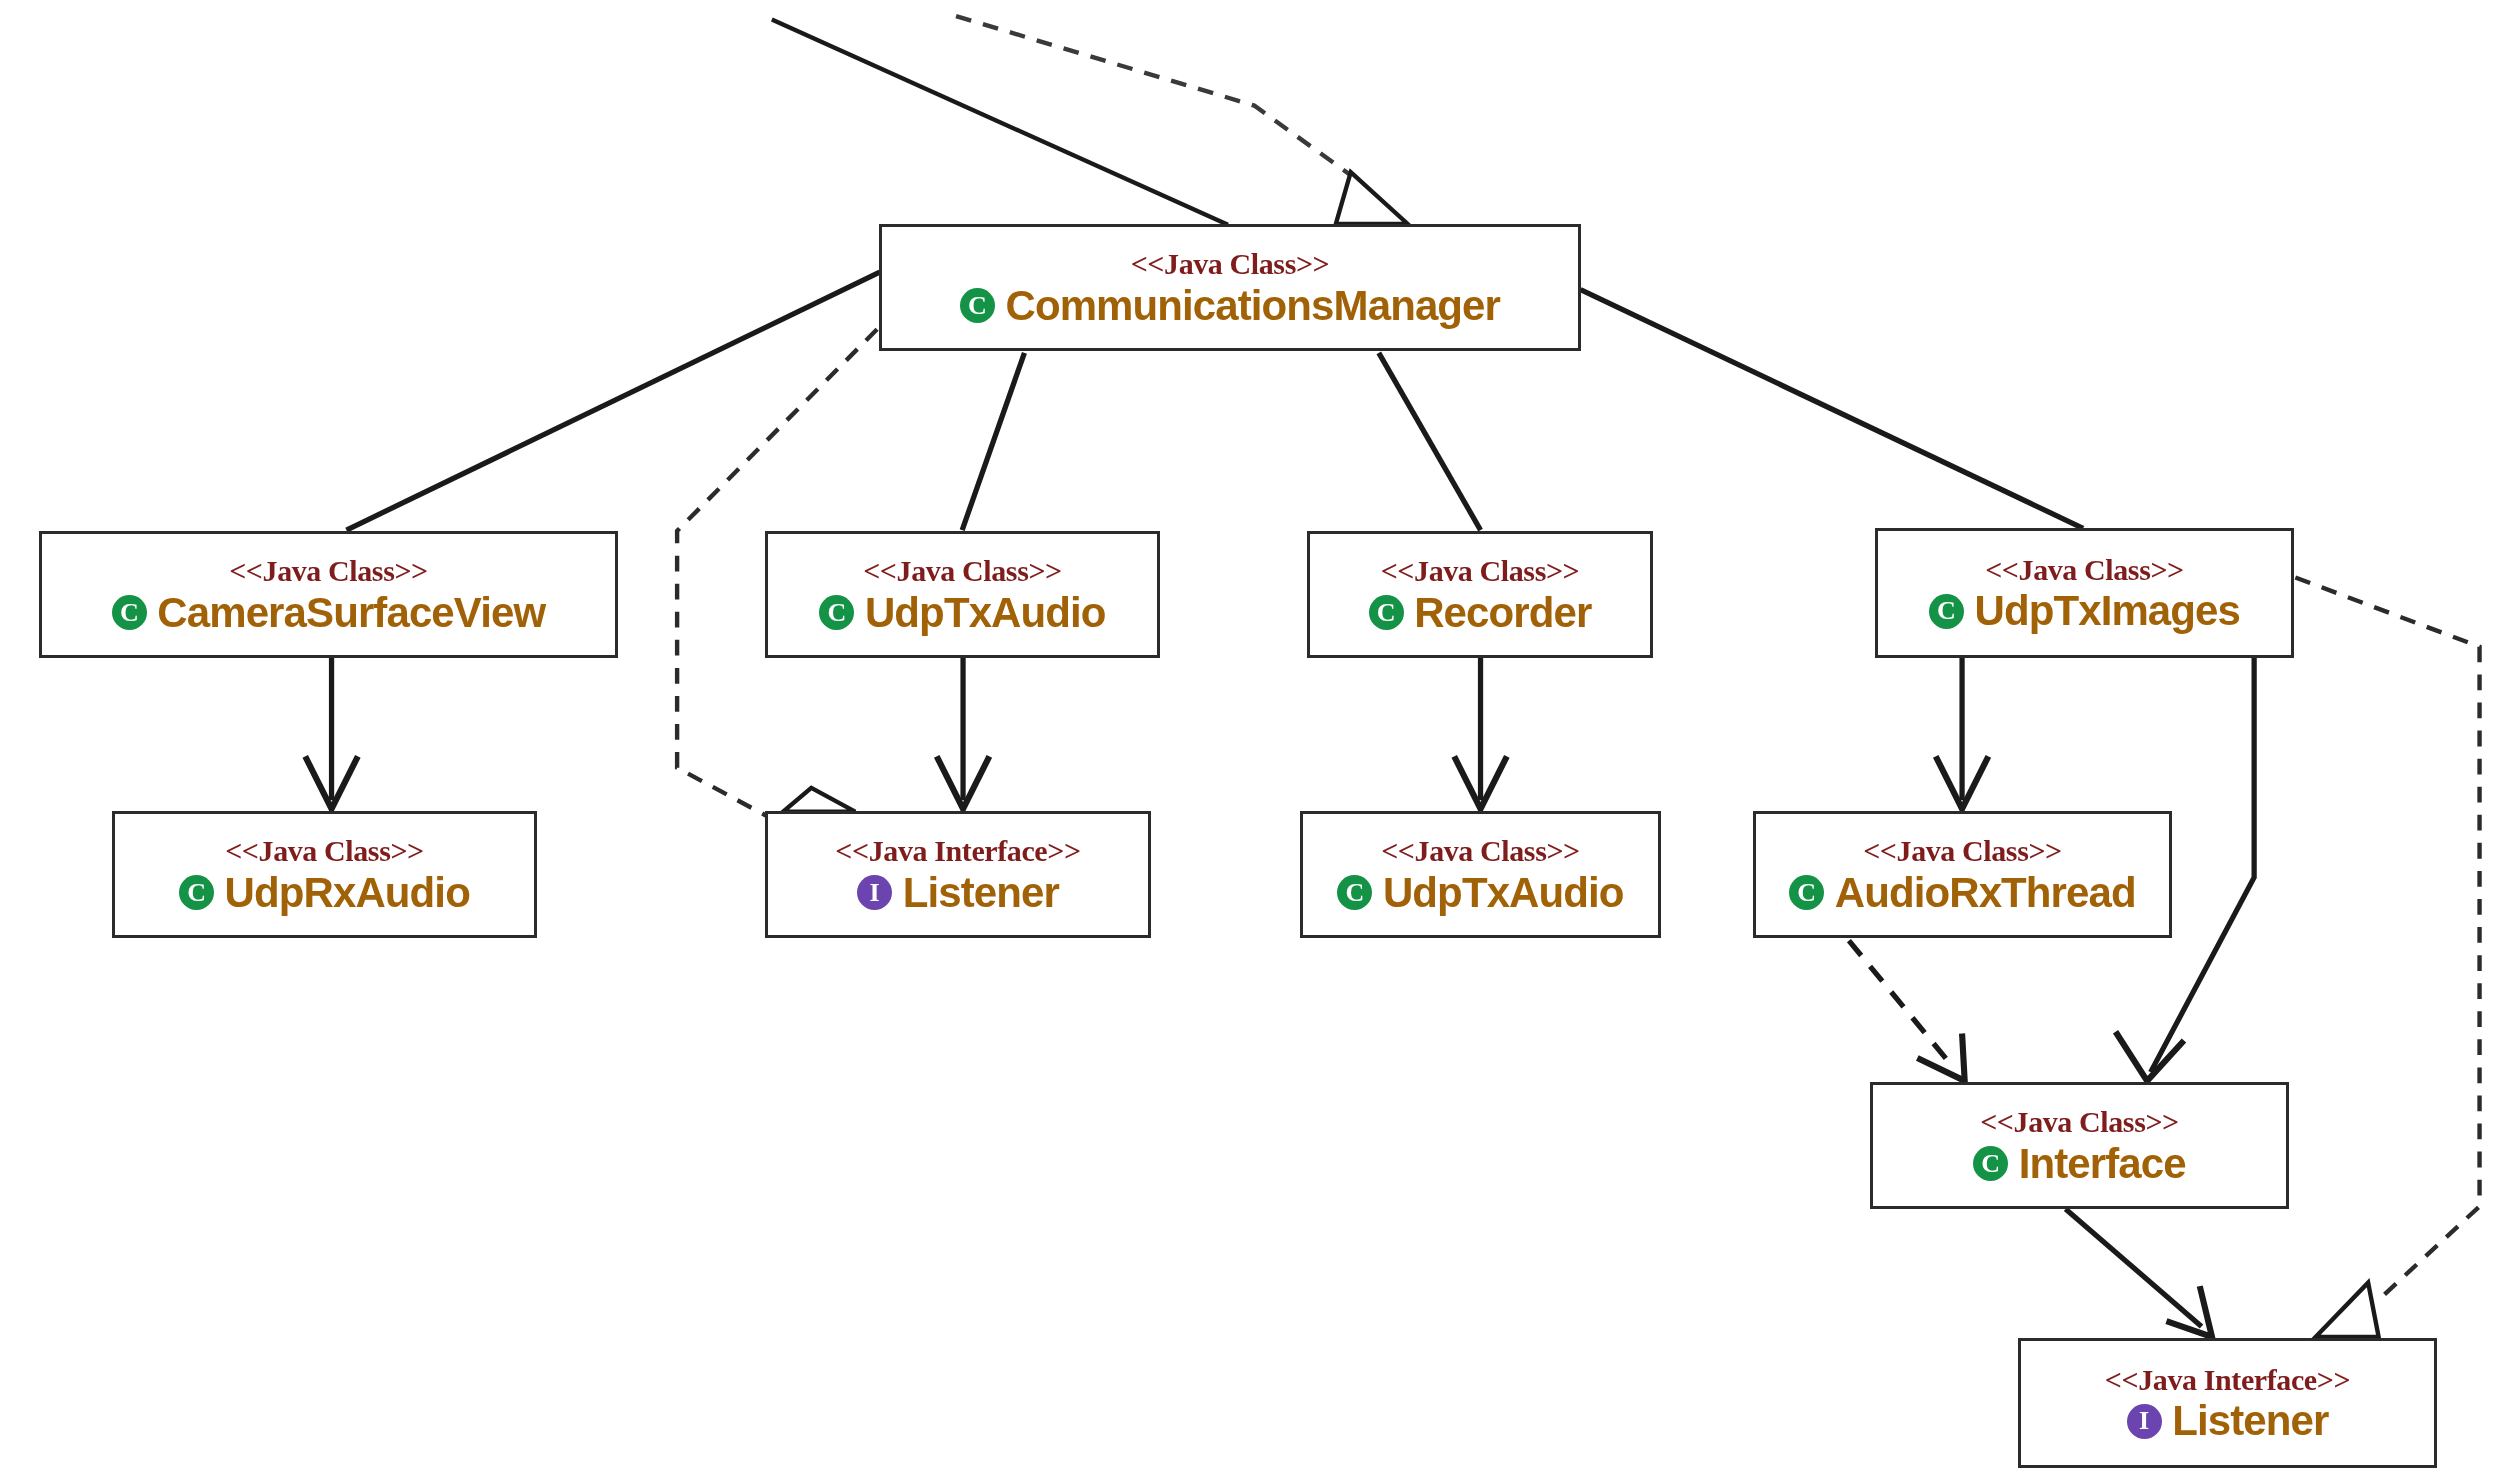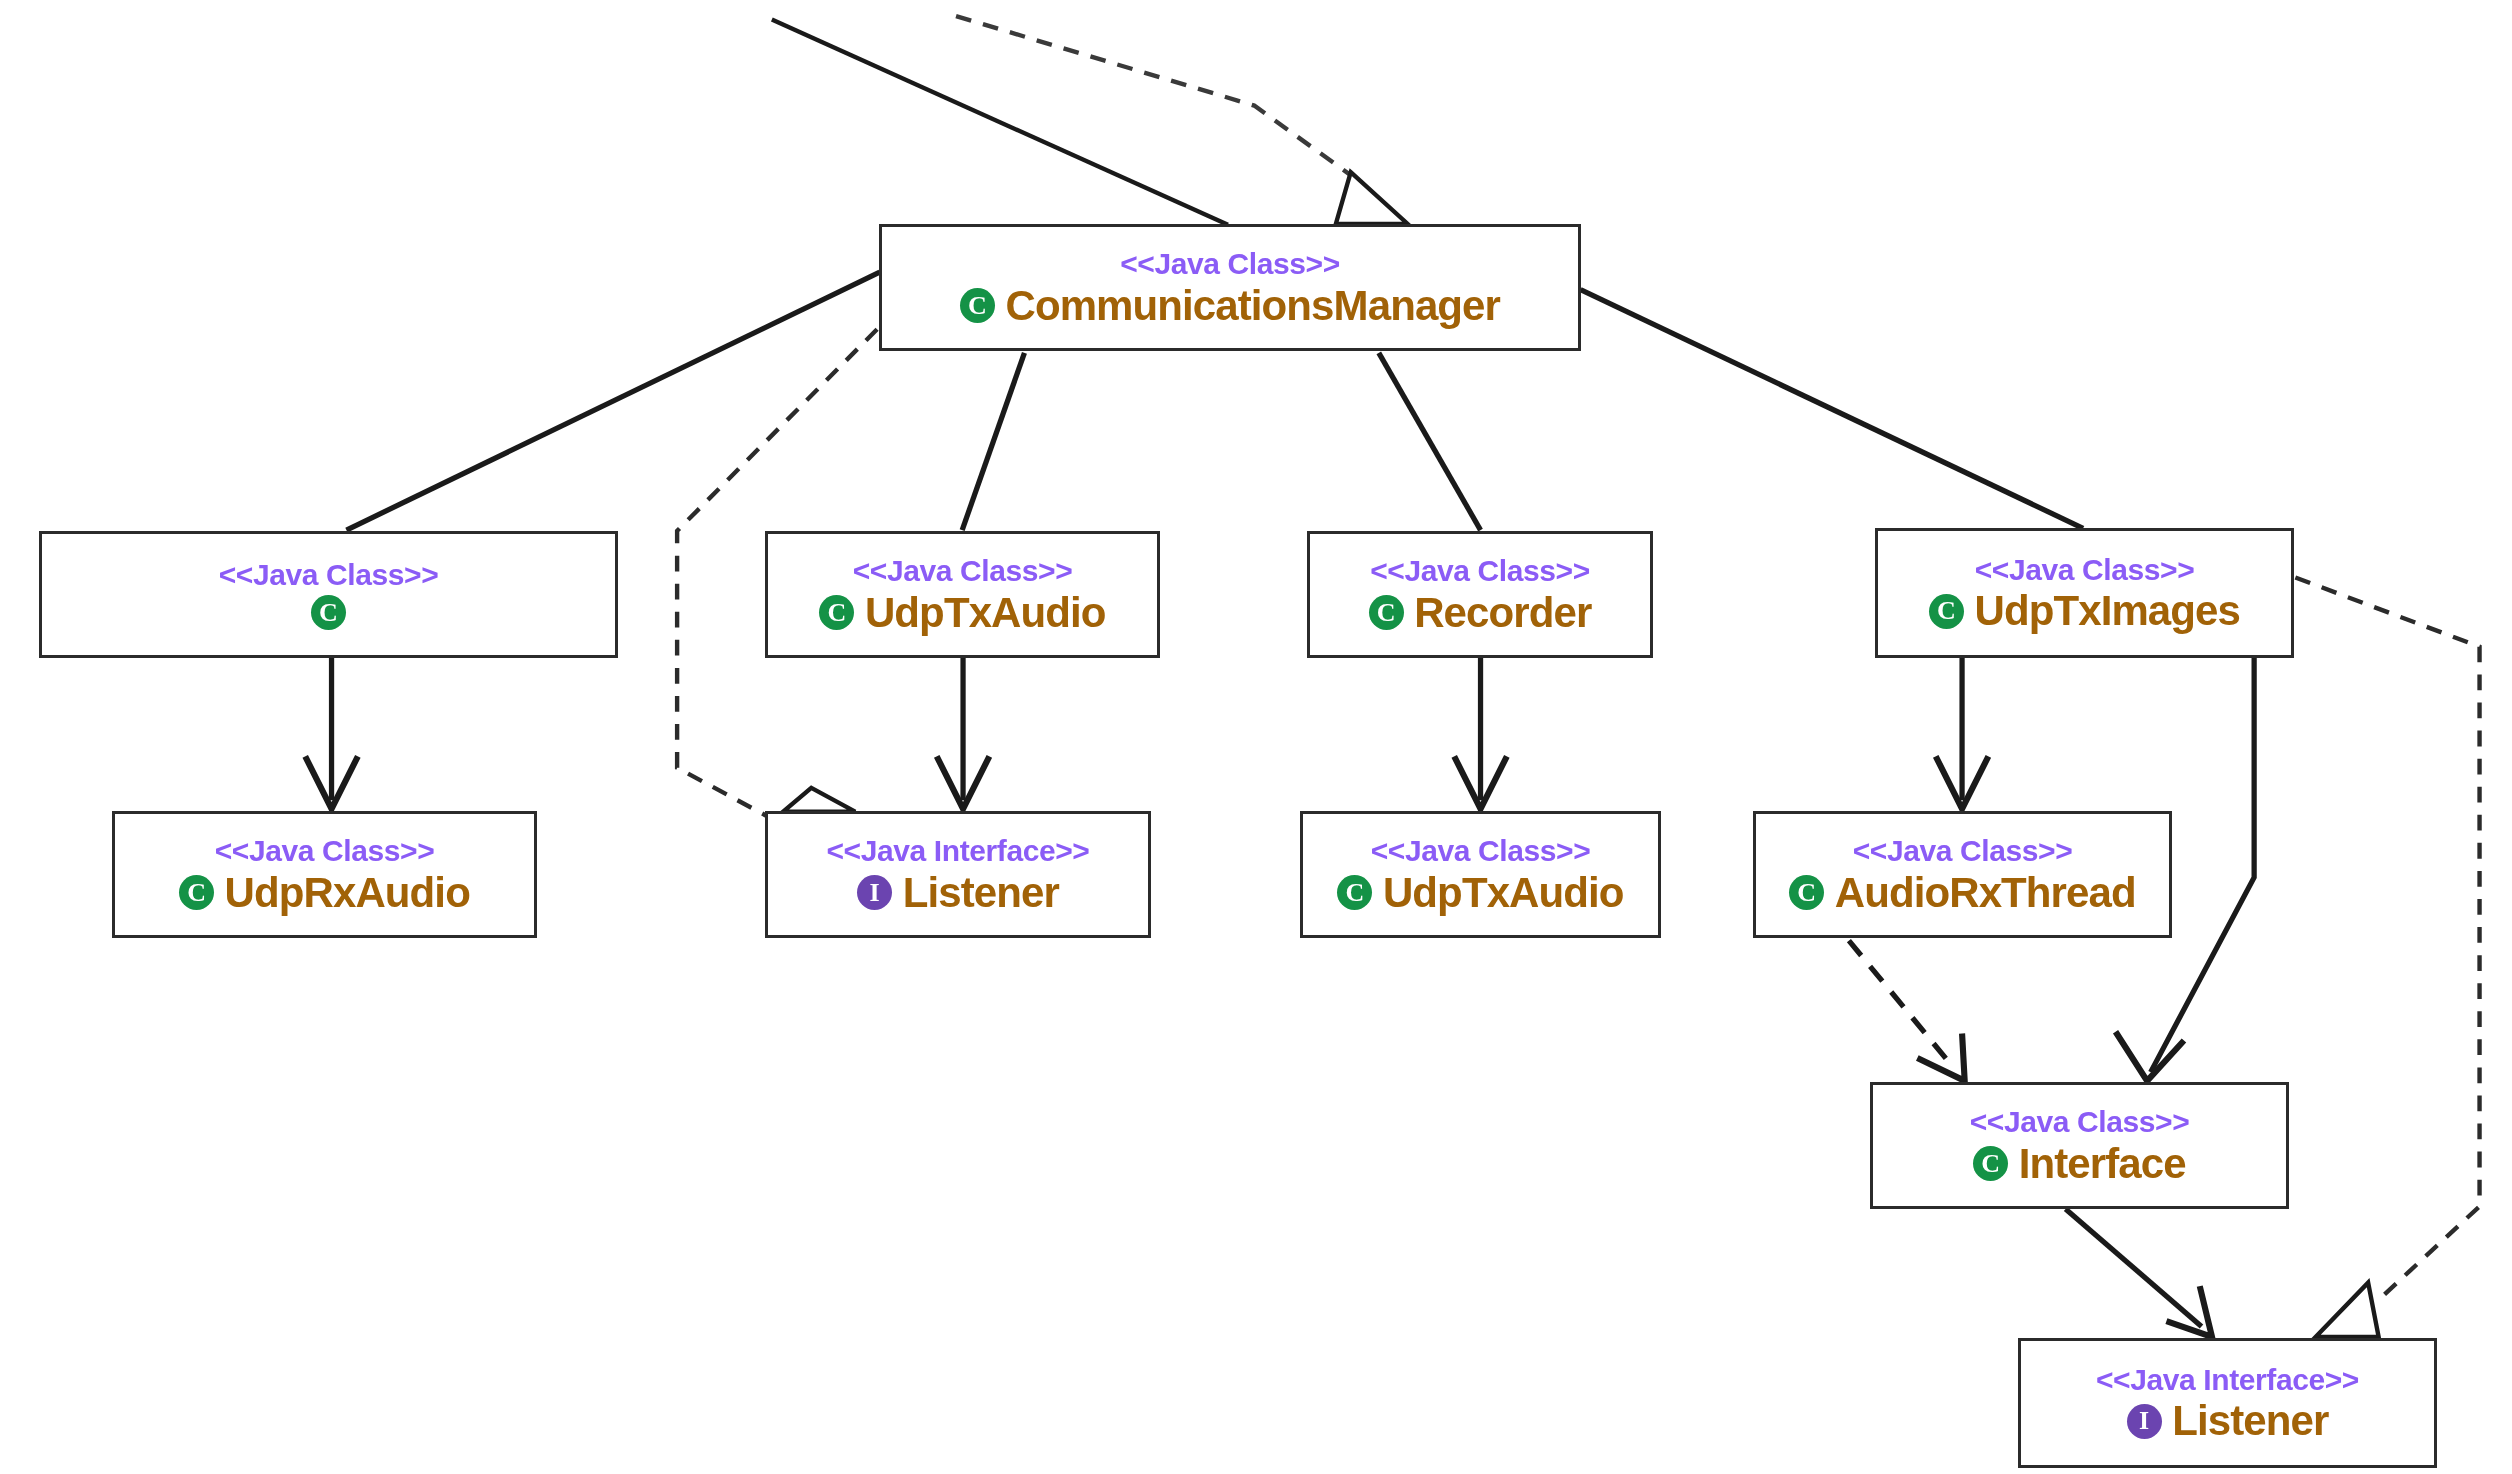--- a/index.html
+++ b/index.html
@@ -31,24 +31,25 @@
     border: 3.5px solid #2b2b2b;
     display: flex;
     flex-direction: column;
     align-items: center;
     justify-content: center;
     z-index: 5;
   }
   .stereotype {
     font-size: 30px;
     font-weight: bold;
-    color: #8b5cf6;
+    color: #7f1d1d;
     line-height: 1.05;
     letter-spacing: -0.4px;
     white-space: nowrap;
+    font-family: Liberation Serif, serif;
   }
   .name-row {
     display: flex;
     flex-direction: row;
     align-items: center;
     justify-content: center;
     gap: 10.5px;
     margin-top: 5.3px;
     white-space: nowrap;
   }
@@ -134,20 +135,21 @@
     <div class="name-row">
       <span class="type-icon cls">C</span>
       <span class="node-name">CommunicationsManager</span>
     </div>
   </div>
 
   <div class="uml-node" style="left:39px; top:531px; width:579px; height:127px;">
     <div class="stereotype">&lt;&lt;Java Class&gt;&gt;</div>
     <div class="name-row">
       <span class="type-icon cls">C</span>
+      <span class="node-name">CameraSurfaceView</span>
     </div>
   </div>
 
   <div class="uml-node" style="left:765px; top:531px; width:395px; height:127px;">
     <div class="stereotype">&lt;&lt;Java Class&gt;&gt;</div>
     <div class="name-row">
       <span class="type-icon cls">C</span>
       <span class="node-name">UdpTxAudio</span>
     </div>
   </div>

